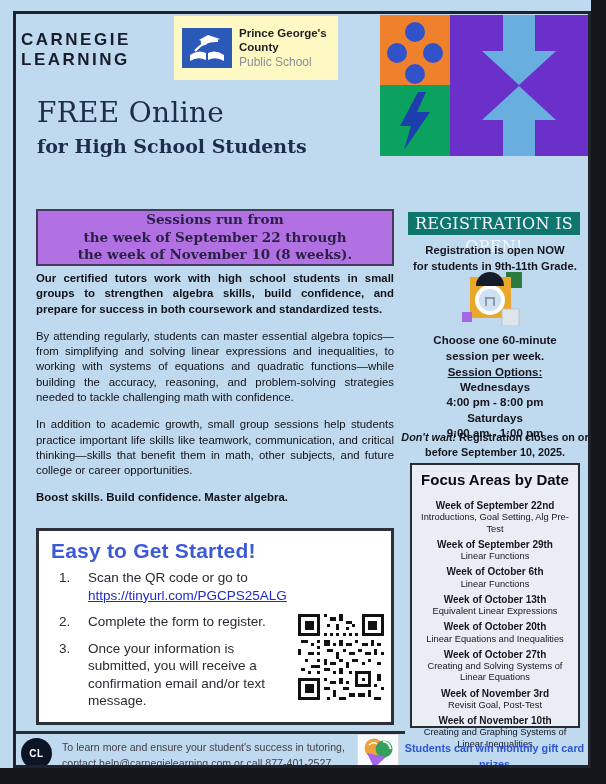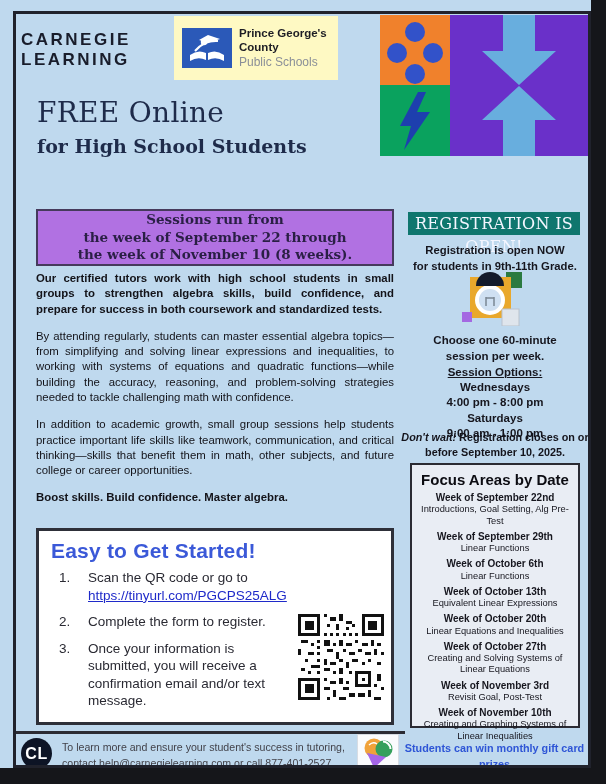--- a/index.html
+++ b/index.html
@@ -61,29 +61,29 @@
   .choose{position:absolute;left:402px;top:332px;width:186px;text-align:center;font-weight:700;
           font-size:11.5px;line-height:1.4;color:#16161e;}
   .options{position:absolute;left:402px;top:365px;width:186px;text-align:center;font-weight:700;
            font-size:11.5px;line-height:1.32;color:#16161e;}
   .options .lbl{text-decoration:underline;}
   .deadline{position:absolute;left:399px;top:430px;width:192px;text-align:center;font-weight:700;
             font-size:10.8px;line-height:1.4;color:#14141c;}
   .deadline .em{font-style:italic;}
   .focus{position:absolute;left:410px;top:463px;width:170px;height:265px;box-sizing:border-box;
          background:#e9edf4;border:2px solid #2b2b33;padding:5px 3px;text-align:center;}
-  .focus h3{margin:1px 0 4px;font-size:15px;font-weight:800;color:#0c0c12;}
+  .focus h3{margin:1px 0 12px;font-size:15px;font-weight:800;color:#0c0c12;}
   .fitem{margin:0 4px 4px;line-height:1.22;color:#16161e;}
   .fitem .d{font-size:10px;font-weight:700;}
   .fitem .t{font-size:9.3px;}
 
   
   .divider{position:absolute;left:13px;top:731px;width:392px;height:2.5px;background:#2b2b33;}
   .cl-badge{position:absolute;left:21px;top:738px;width:31px;height:31px;border-radius:50%;
-            background:#0d1425;color:#fff;font-size:16px;font-weight:800;text-align:center;
+            background:#0d1425;color:#fff;font-size:10px;font-weight:800;text-align:center;
             line-height:31px;letter-spacing:.5px;}
   .contact{position:absolute;left:62px;top:740px;font-size:10.6px;line-height:1.5;color:#42424a;}
   .brain{position:absolute;left:357px;top:734px;width:42px;height:38px;}
   .prize{position:absolute;left:401px;top:741px;width:187px;text-align:center;font-weight:700;
          font-size:10.8px;line-height:1.45;color:#2e55d6;}
 </style>
 </head>
 <body>
 
 <div class="screen">
@@ -100,21 +100,21 @@
         <circle cx="22" cy="14" r="3.2" fill="#fff"></circle>
         <polygon points="26,7 38,11 26,15 17,12" fill="#fff"></polygon>
         <path d="M8,27 Q16,21 24,25 L24,32 Q16,28 8,33 Z" fill="#fff"></path>
         <path d="M42,27 Q34,21 26,25 L26,32 Q34,28 42,33 Z" fill="#fff"></path>
         <path d="M13,23 Q22,12 36,13" stroke="#fff" stroke-width="2" fill="none"></path>
       </svg>
     </div>
     <div class="pgcps-text">
       <div class="b">Prince George's</div>
       <div class="b">County</div>
-      <div class="g">Public Schools</div>
+      <div class="g">Public School</div>
     </div>
   </div>
 
   <div class="decor">
     <svg viewBox="0 0 208 141" width="208" height="141">
       <rect x="0" y="0" width="70" height="70" fill="#f0812c"></rect>
       <rect x="0" y="70" width="70" height="71" fill="#0aa25e"></rect>
       <rect x="70" y="0" width="138" height="141" fill="#6a30c9"></rect>
       <g fill="#3252c9">
         <circle cx="35" cy="17" r="10"></circle>

